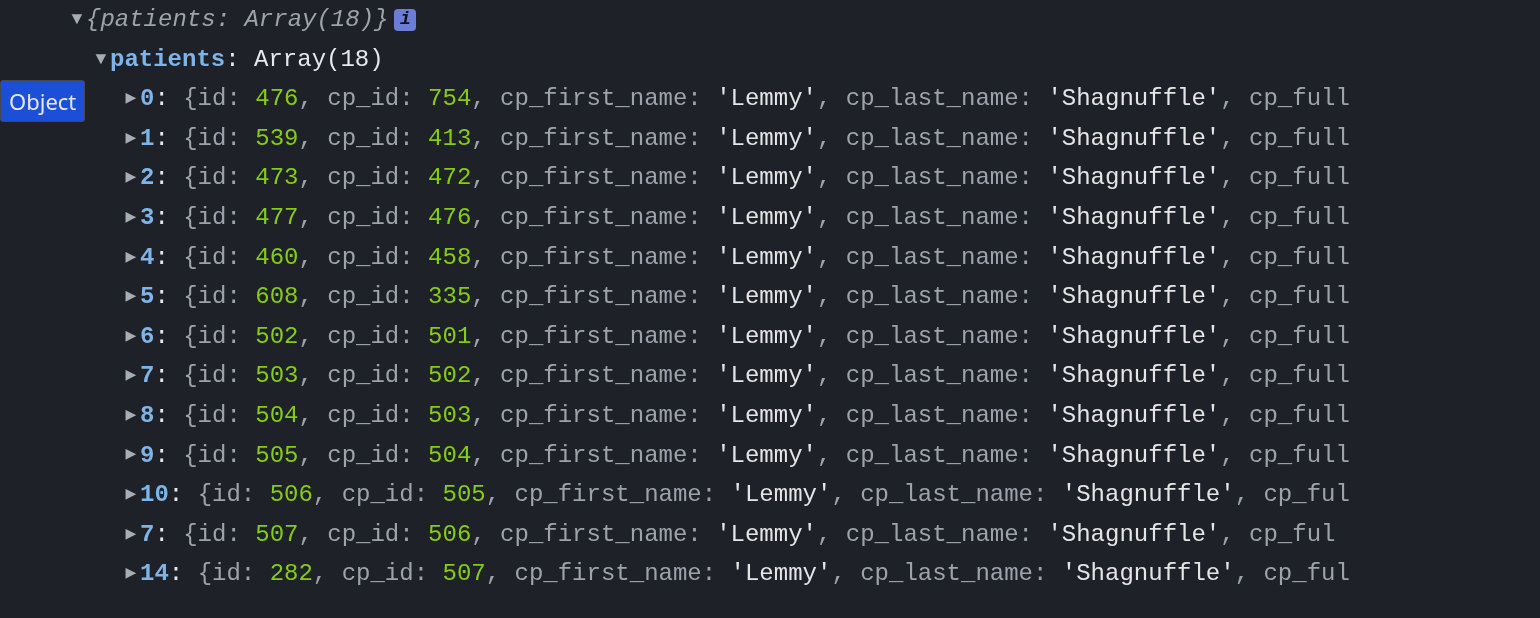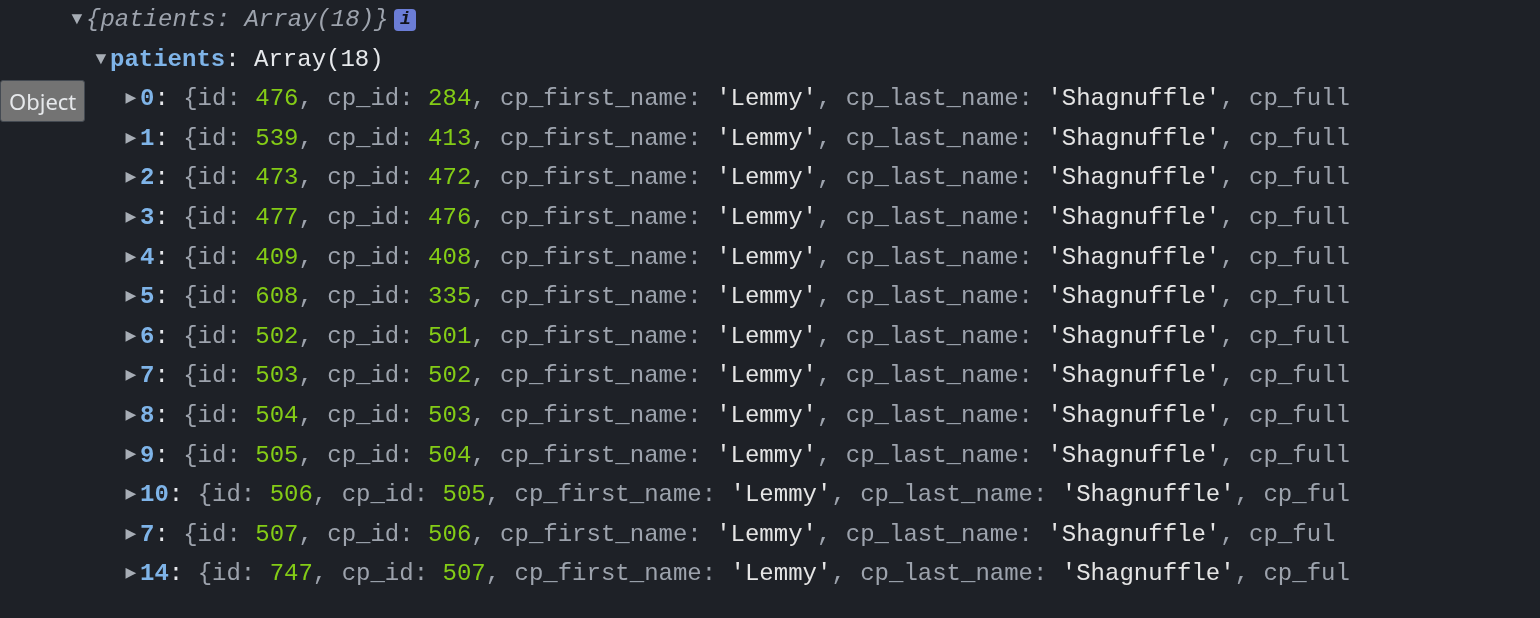--- a/index.html
+++ b/index.html
@@ -29,21 +29,21 @@
     color: #a7adb5;
     font-size: 18px;
     text-align: center;
   }
   .arrow.open::before { content: "▼"; }
   .arrow.closed::before { content: "▶"; }
   .tooltip {
     position: absolute;
     left: 0px;
     top: 80px;
-    background: #737373;
+    background: #1d4ed8;
     border: 1px solid #444a52;
     border-radius: 3px;
     padding: 2px 8px;
     font-size: 22px;
     color: #e6e8eb;
     font-family: -apple-system, system-ui, sans-serif;
     z-index: 5;
   }
   .info-badge {
     display: inline-flex;
@@ -91,21 +91,21 @@
     <span class="c-key">patients</span>
       <span class="c-white">:&nbsp;</span>
     <span class="c-white">Array(18)</span>
   </div>
 
   <div id="rows">
       <div class="row indent-3">
         <span class="arrow closed"></span>
         <span class="c-key">0</span>
         <span class="c-white">:&nbsp;</span>
-        <span class="c-gray">{id: <span class="c-num">476</span>, cp_id: <span class="c-num">284</span>, cp_first_name: <span class="c-str">'Lemmy'</span>, cp_last_name: <span class="c-str">'Shagnuffle'</span>, cp_full</span>
+        <span class="c-gray">{id: <span class="c-num">476</span>, cp_id: <span class="c-num">754</span>, cp_first_name: <span class="c-str">'Lemmy'</span>, cp_last_name: <span class="c-str">'Shagnuffle'</span>, cp_full</span>
       </div>
       <div class="row indent-3">
         <span class="arrow closed"></span>
         <span class="c-key">1</span>
         <span class="c-white">:&nbsp;</span>
         <span class="c-gray">{id: <span class="c-num">539</span>, cp_id: <span class="c-num">413</span>, cp_first_name: <span class="c-str">'Lemmy'</span>, cp_last_name: <span class="c-str">'Shagnuffle'</span>, cp_full</span>
       </div>
       <div class="row indent-3">
         <span class="arrow closed"></span>
         <span class="c-key">2</span>
@@ -115,21 +115,21 @@
       <div class="row indent-3">
         <span class="arrow closed"></span>
         <span class="c-key">3</span>
         <span class="c-white">:&nbsp;</span>
         <span class="c-gray">{id: <span class="c-num">477</span>, cp_id: <span class="c-num">476</span>, cp_first_name: <span class="c-str">'Lemmy'</span>, cp_last_name: <span class="c-str">'Shagnuffle'</span>, cp_full</span>
       </div>
       <div class="row indent-3">
         <span class="arrow closed"></span>
         <span class="c-key">4</span>
         <span class="c-white">:&nbsp;</span>
-        <span class="c-gray">{id: <span class="c-num">409</span>, cp_id: <span class="c-num">408</span>, cp_first_name: <span class="c-str">'Lemmy'</span>, cp_last_name: <span class="c-str">'Shagnuffle'</span>, cp_full</span>
+        <span class="c-gray">{id: <span class="c-num">460</span>, cp_id: <span class="c-num">458</span>, cp_first_name: <span class="c-str">'Lemmy'</span>, cp_last_name: <span class="c-str">'Shagnuffle'</span>, cp_full</span>
       </div>
       <div class="row indent-3">
         <span class="arrow closed"></span>
         <span class="c-key">5</span>
         <span class="c-white">:&nbsp;</span>
         <span class="c-gray">{id: <span class="c-num">608</span>, cp_id: <span class="c-num">335</span>, cp_first_name: <span class="c-str">'Lemmy'</span>, cp_last_name: <span class="c-str">'Shagnuffle'</span>, cp_full</span>
       </div>
       <div class="row indent-3">
         <span class="arrow closed"></span>
         <span class="c-key">6</span>
@@ -163,17 +163,17 @@
       <div class="row indent-3">
         <span class="arrow closed"></span>
         <span class="c-key">7</span>
         <span class="c-white">:&nbsp;</span>
         <span class="c-gray">{id: <span class="c-num">507</span>, cp_id: <span class="c-num">506</span>, cp_first_name: <span class="c-str">'Lemmy'</span>, cp_last_name: <span class="c-str">'Shagnuffle'</span>, cp_ful</span>
       </div>
       <div class="row indent-3">
         <span class="arrow closed"></span>
         <span class="c-key">14</span>
         <span class="c-white">:&nbsp;</span>
-        <span class="c-gray">{id: <span class="c-num">747</span>, cp_id: <span class="c-num">507</span>, cp_first_name: <span class="c-str">'Lemmy'</span>, cp_last_name: <span class="c-str">'Shagnuffle'</span>, cp_ful</span>
+        <span class="c-gray">{id: <span class="c-num">282</span>, cp_id: <span class="c-num">507</span>, cp_first_name: <span class="c-str">'Lemmy'</span>, cp_last_name: <span class="c-str">'Shagnuffle'</span>, cp_ful</span>
       </div>
     </div>
 
 </div>
 
 </body></html>

